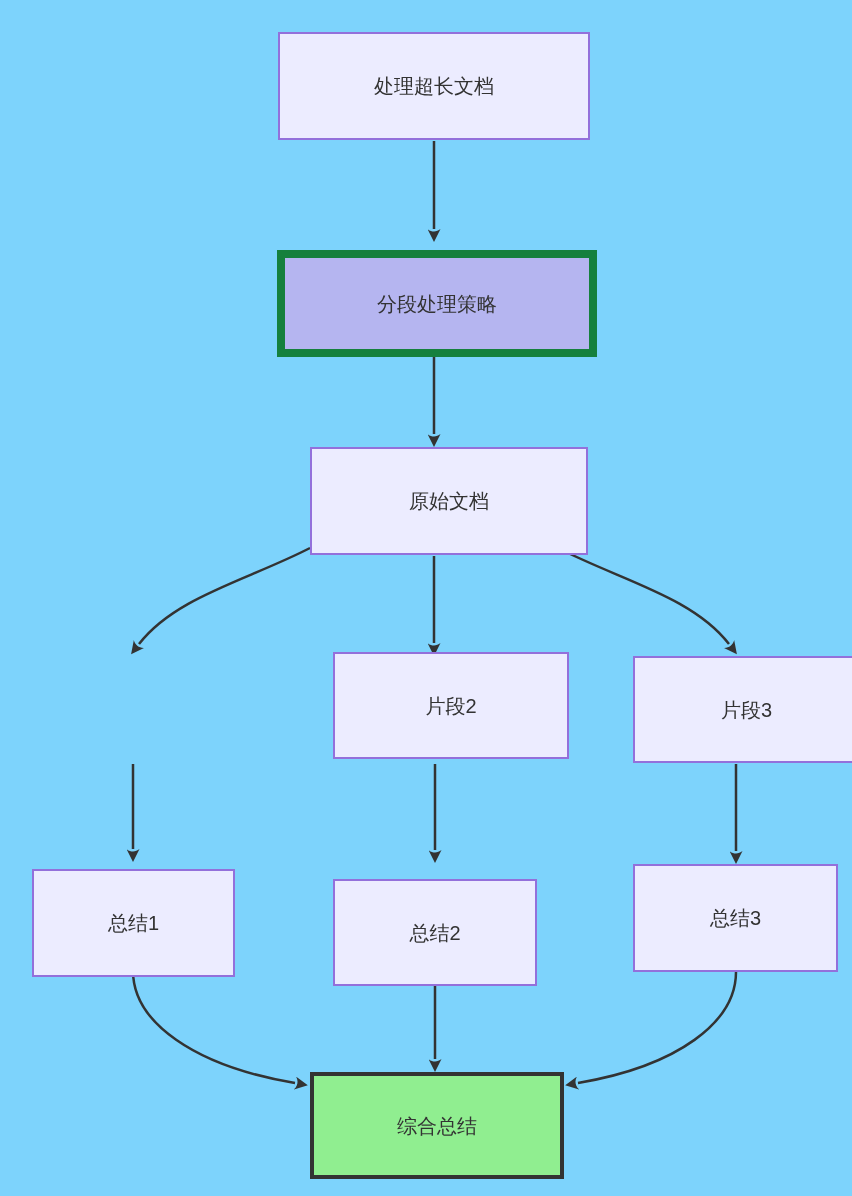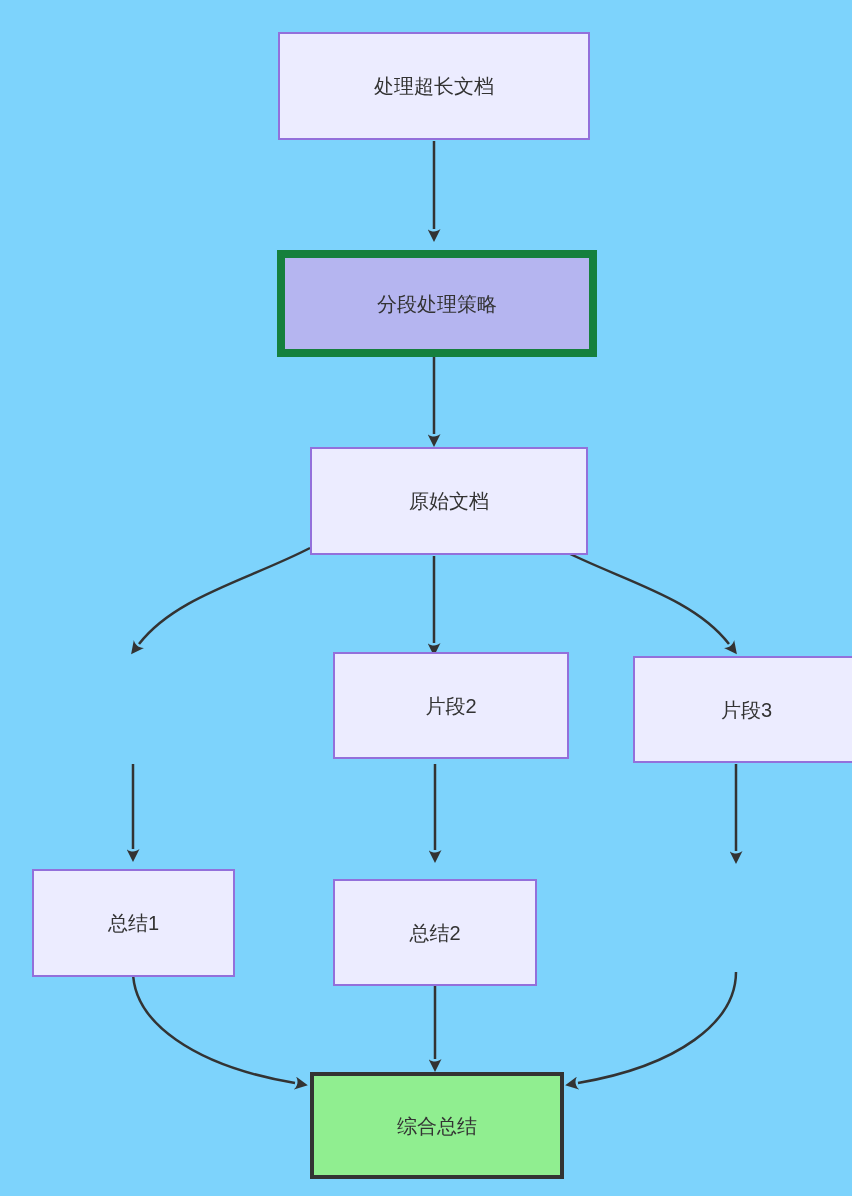--- a/index.html
+++ b/index.html
@@ -107,18 +107,21 @@
   </div>
 
   <div class="node n-e1">
     <span>总结1</span>
   </div>
 
   <div class="node n-e2">
     <span>总结2</span>
   </div>
 
+  <div class="node n-e3">
+    <span>总结3</span>
+  </div>
 
   <div class="node success n-f">
     <span>综合总结</span>
   </div>
 
 </div>
 
 </body></html>

